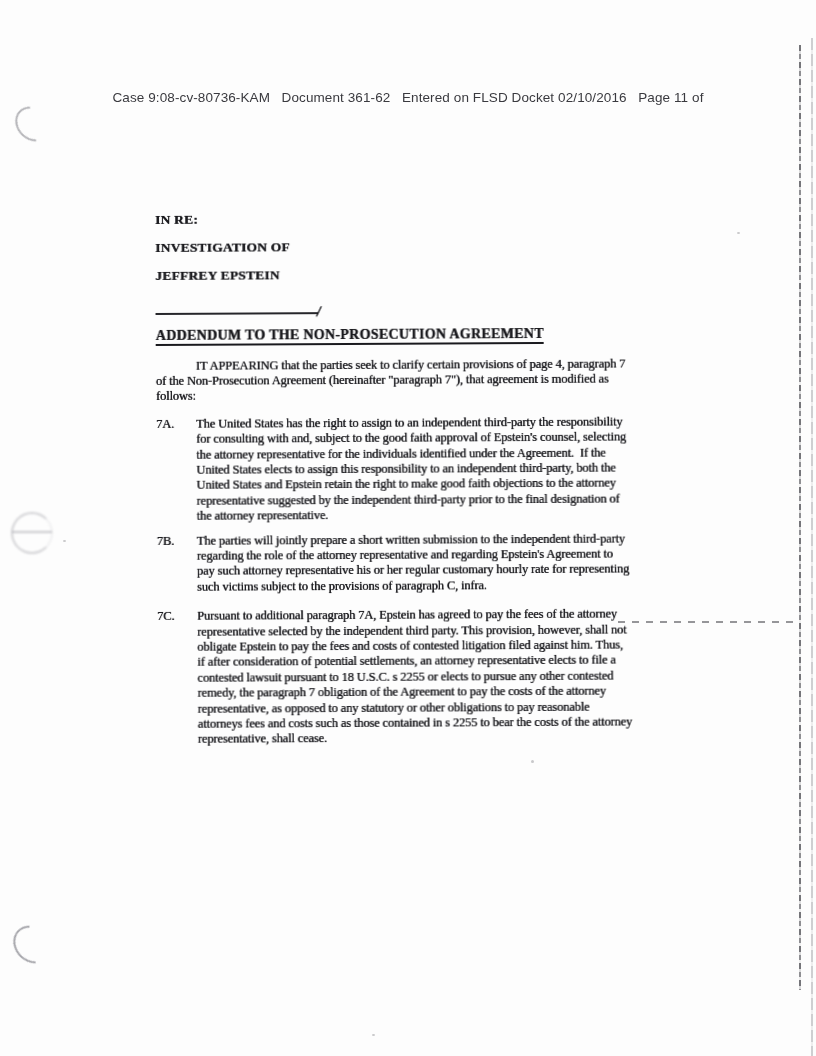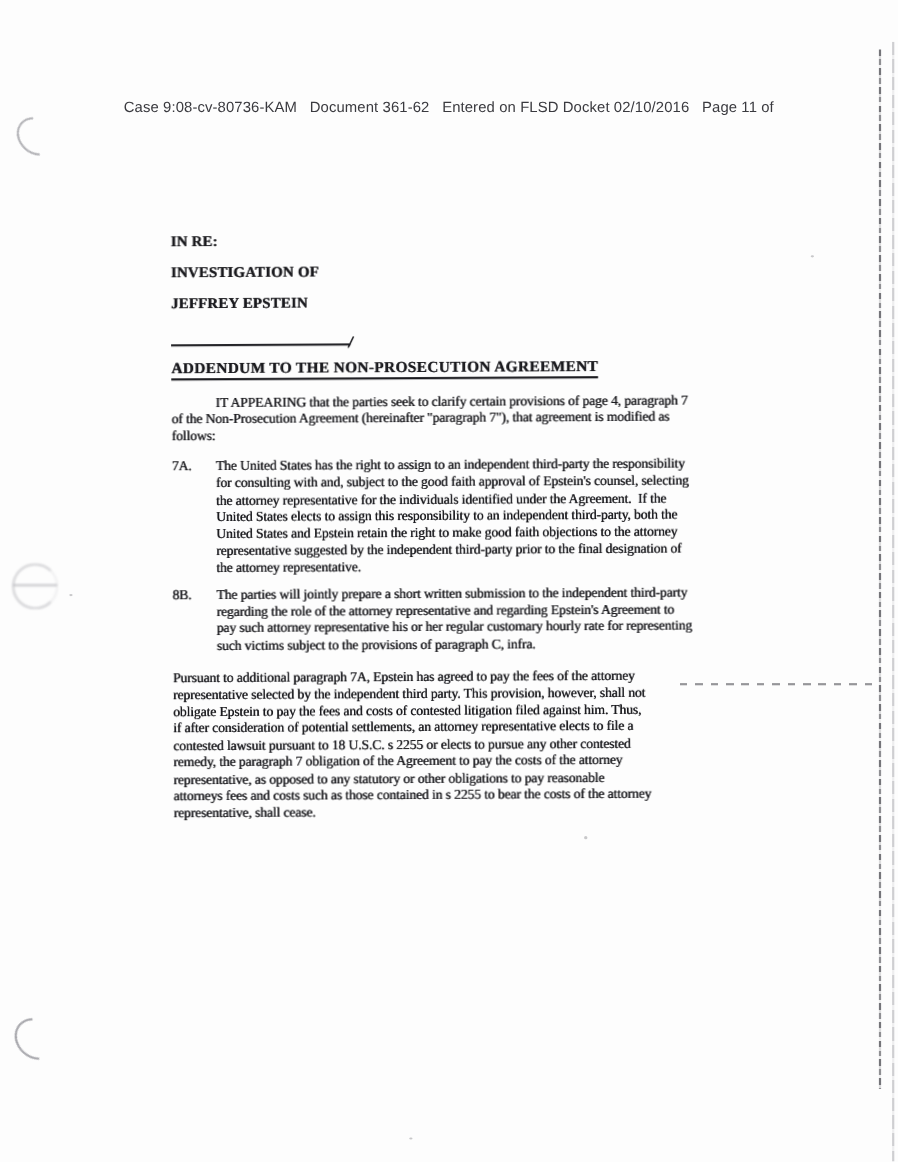--- a/index.html
+++ b/index.html
@@ -142,28 +142,29 @@
     <div class="para-text">The United States has the right to assign to an independent third-party the responsibility
 for consulting with and, subject to the good faith approval of Epstein's counsel, selecting
 the attorney representative for the individuals identified under the Agreement.  If the
 United States elects to assign this responsibility to an independent third-party, both the
 United States and Epstein retain the right to make good faith objections to the attorney
 representative suggested by the independent third-party prior to the final designation of
 the attorney representative.</div>
   </div>
 
   <div class="num-para para-b">
-    <div class="num">8B.</div>
+    <div class="num">7B.</div>
     <div class="para-text">The parties will jointly prepare a short written submission to the independent third-party
 regarding the role of the attorney representative and regarding Epstein's Agreement to
 pay such attorney representative his or her regular customary hourly rate for representing
 such victims subject to the provisions of paragraph C, infra.</div>
   </div>
 
   <div class="num-para para-c">
+    <div class="num">7C.</div>
     <div class="para-text">Pursuant to additional paragraph 7A, Epstein has agreed to pay the fees of the attorney
 representative selected by the independent third party. This provision, however, shall not
 obligate Epstein to pay the fees and costs of contested litigation filed against him. Thus,
 if after consideration of potential settlements, an attorney representative elects to file a
 contested lawsuit pursuant to 18 U.S.C. s 2255 or elects to pursue any other contested
 remedy, the paragraph 7 obligation of the Agreement to pay the costs of the attorney
 representative, as opposed to any statutory or other obligations to pay reasonable
 attorneys fees and costs such as those contained in s 2255 to bear the costs of the attorney
 representative, shall cease.</div>
   </div>

